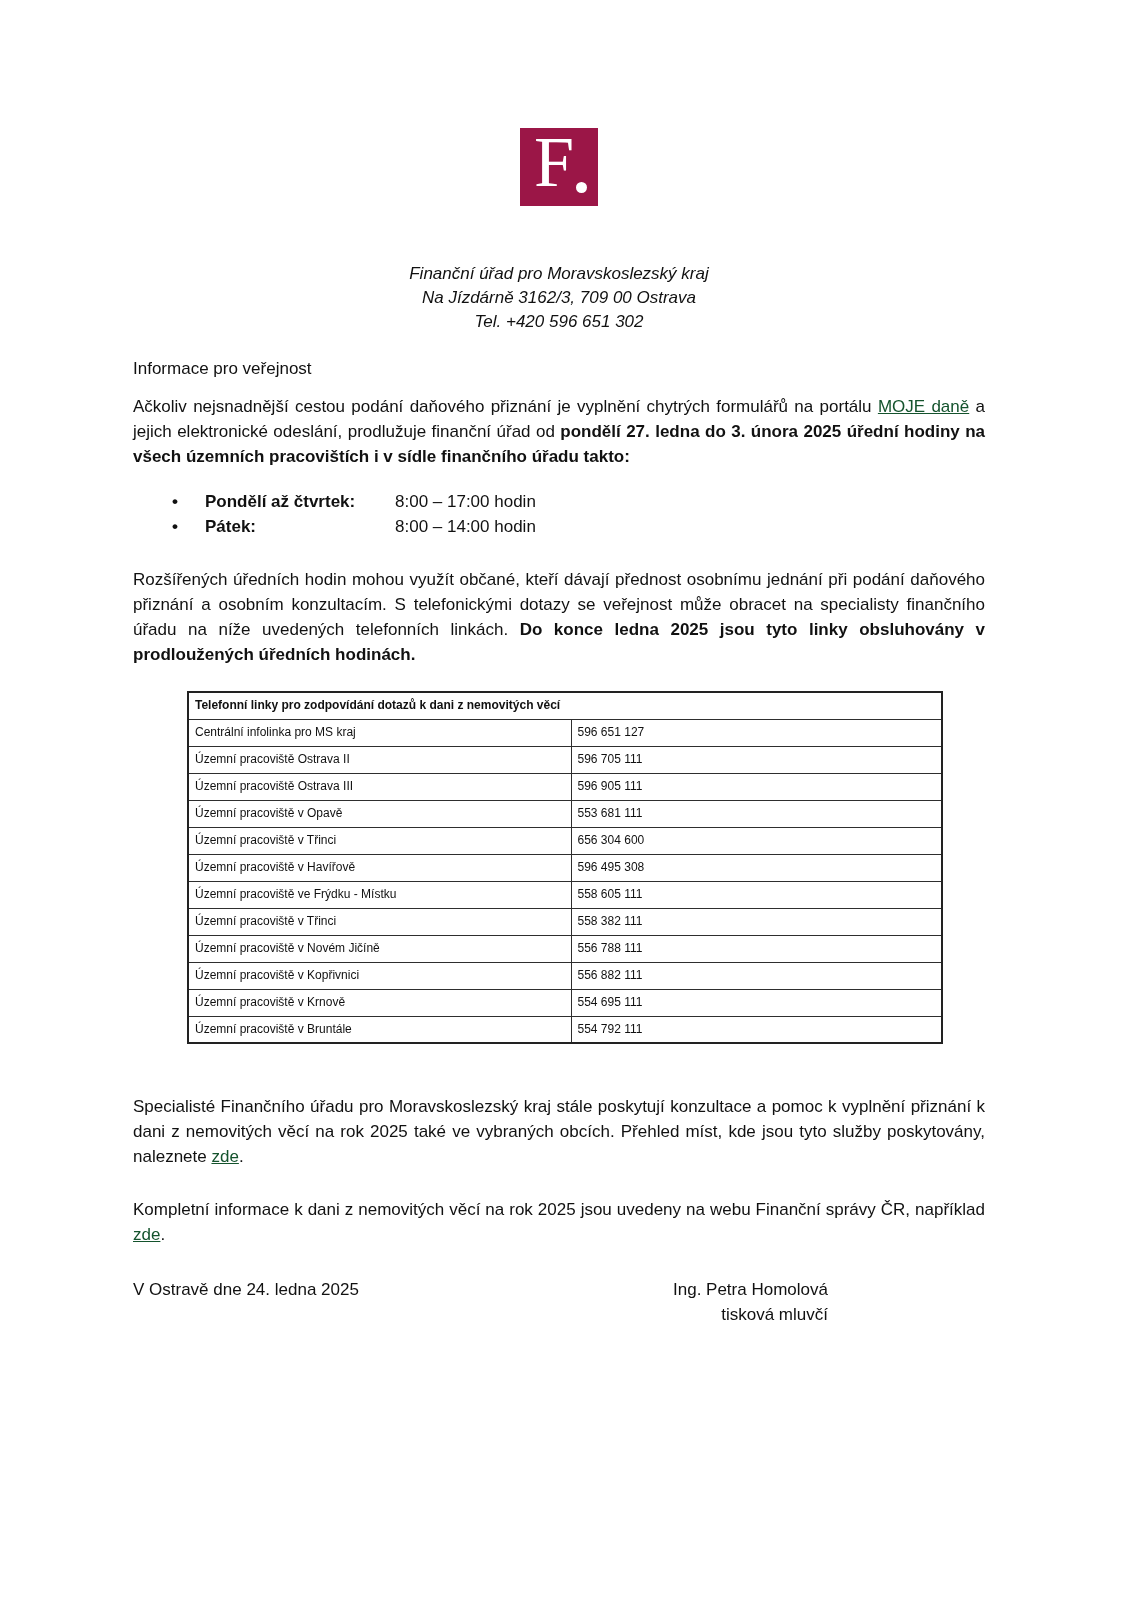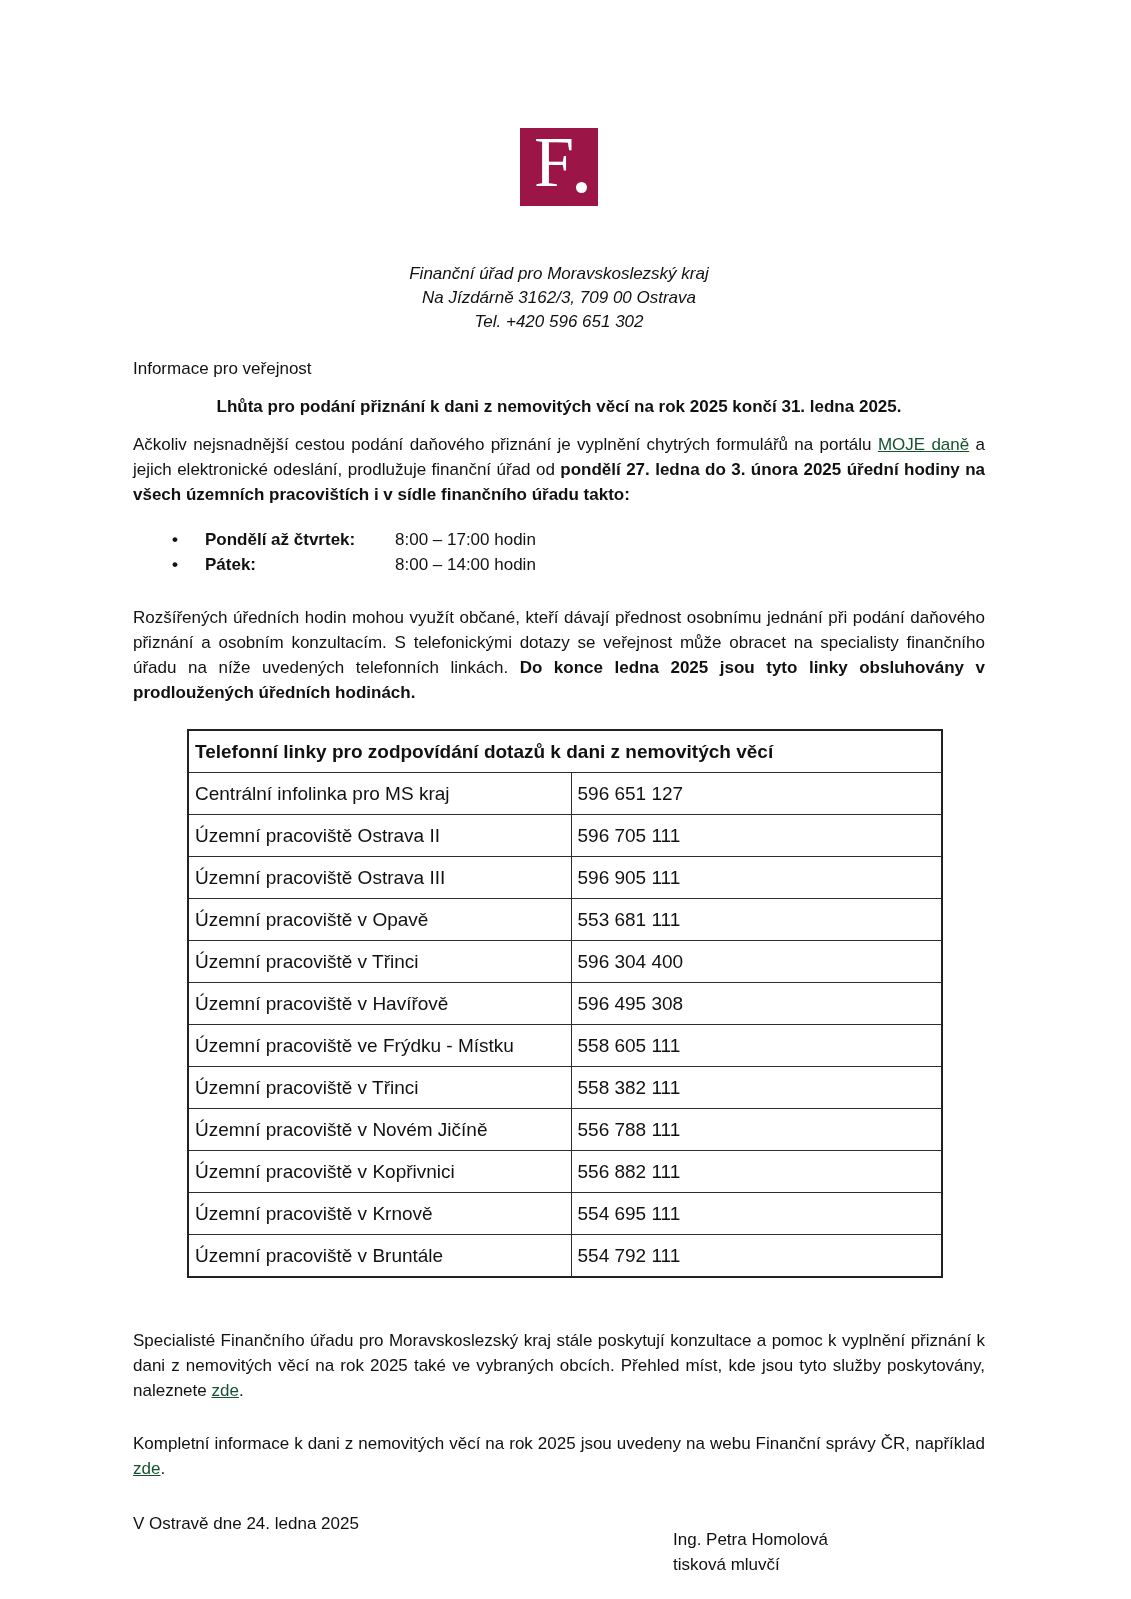--- a/index.html
+++ b/index.html
@@ -92,62 +92,61 @@
   
   table.phones {
     border-collapse: collapse;
     margin: 24px 0 0 54px;
     width: 756px;
     table-layout: fixed;
   }
   table.phones th, table.phones td {
     border: 1px solid #2e2e2e;
     height: 27px;
-    padding: 8px 6px;
+    padding: 0 6px;
     text-align: left;
     vertical-align: middle;
-    font-size: 19px;
+    font-size: 12px;
     line-height: 25px;
     margin-top: 7px;
   }
   table.phones { border: 2px solid #222222; }
   table.phones th { font-weight: bold; }
   col.c-office { width: 383px; }
   
   .footer {
     margin-top: 30px;
     position: relative;
     height: 50px;
   }
   .sign-block {
     position: absolute;
     left: 540px;
-    top: 16px;
-    text-align: left;
+    top: 0;
+    text-align: right;
   }
 </style>
 </head>
 <body>
 
 <div class="page">
 
   <div class="logo">
     <span class="logo-f">F</span>
     <span class="logo-dot"></span>
   </div>
 
   <div class="letterhead">
     <div>Finanční úřad pro Moravskoslezský kraj</div>
     <div>Na Jízdárně 3162/3, 709 00 Ostrava</div>
     <div>Tel. +420 596 651 302</div>
   </div>
 
   <div class="subtitle">Informace pro veřejnost</div>
 
-  <div class="headline">Lhůta pro podání přiznání k dani z nemovitých věcí na rok 2025 končí 31. ledna 2025.</div>
 
   <p class="para"><span>Ačkoliv nejsnadnější cestou podání daňového přiznání je vyplnění chytrých formulářů na portálu </span><a class="link">MOJE daně</a><span> a jejich elektronické odeslání, prodlužuje finanční úřad od </span><strong>pondělí 27. ledna do 3. února 2025 úřední hodiny na všech územních pracovištích i v sídle finančního úřadu takto:</strong></p>
 
   <ul class="hours">
     <li>
       <span class="bullet">•</span>
       <span class="h-label">Pondělí až čtvrtek:</span>
       <span class="h-time">8:00 – 17:00 hodin</span>
     </li>
     <li>
@@ -181,21 +180,21 @@
       <tr>
           <td>Územní pracoviště Ostrava III</td>
           <td>596 905 111</td>
         </tr>
       <tr>
           <td>Územní pracoviště v Opavě</td>
           <td>553 681 111</td>
         </tr>
       <tr>
           <td>Územní pracoviště v Třinci</td>
-          <td>596 304 400</td>
+          <td>656 304 600</td>
         </tr>
       <tr>
           <td>Územní pracoviště v Havířově</td>
           <td>596 495 308</td>
         </tr>
       <tr>
           <td>Územní pracoviště ve Frýdku - Místku</td>
           <td>558 605 111</td>
         </tr>
       <tr>

